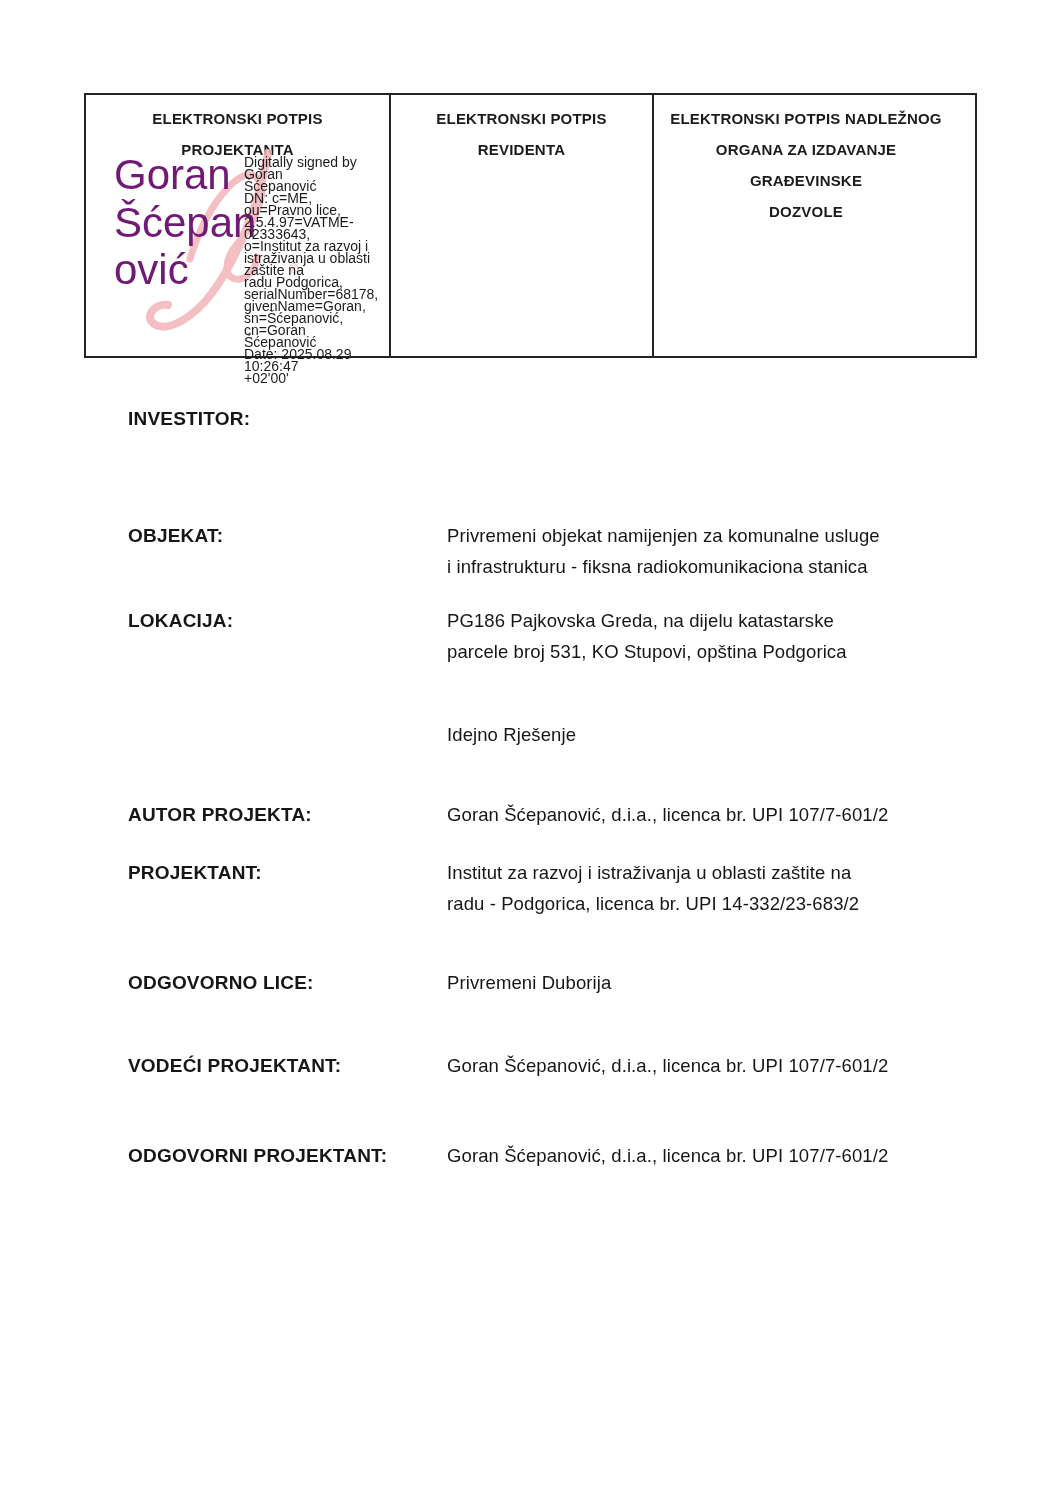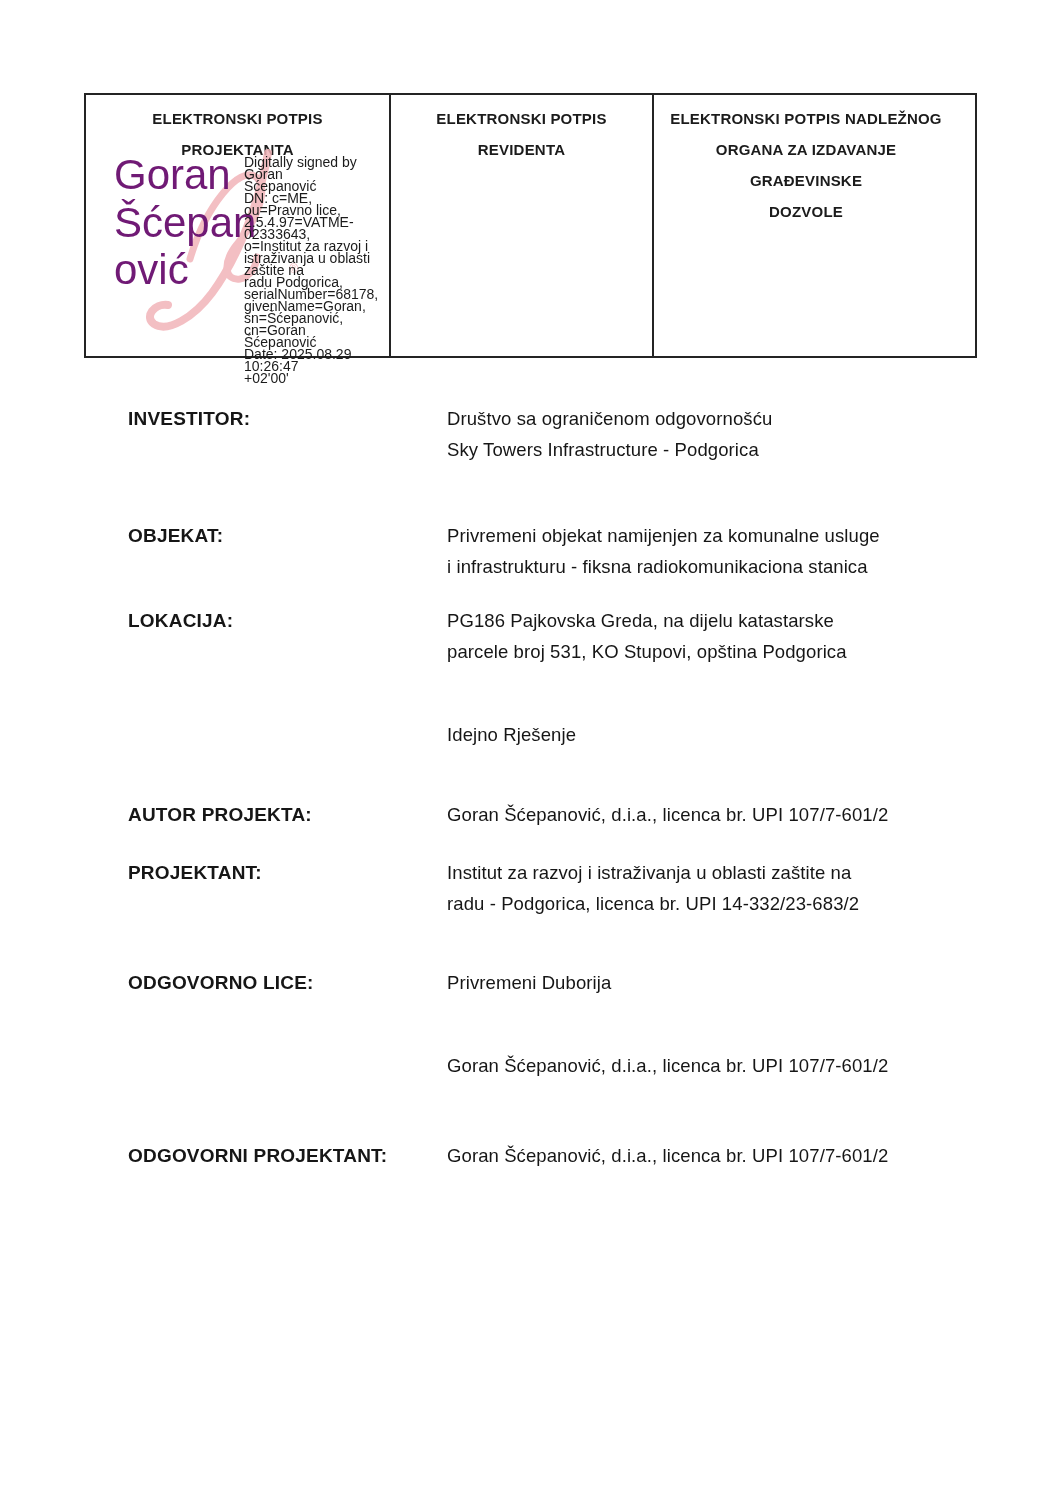--- a/index.html
+++ b/index.html
@@ -157,22 +157,20 @@
 
     <div class="sig-cell cell-3">
       <div class="sig-header">ELEKTRONSKI POTPIS NADLEŽNOG
 ORGANA ZA IZDAVANJE GRAĐEVINSKE
 DOZVOLE</div>
     </div>
   </div>
 
   <div class="fields">
     <div class="field-label l-1">INVESTITOR:</div>
-    <div class="field-value v-1">Društvo sa ograničenom odgovornošću
-Sky Towers Infrastructure - Podgorica</div>
 
     <div class="field-label l-2">OBJEKAT:</div>
     <div class="field-value v-2">Privremeni objekat namijenjen za komunalne usluge
 i infrastrukturu - fiksna radiokomunikaciona stanica</div>
 
     <div class="field-label l-3">LOKACIJA:</div>
     <div class="field-value v-3">PG186 Pajkovska Greda, na dijelu katastarske
 parcele broj 531, KO Stupovi, opština Podgorica</div>
 
     <div class="field-value v-4">Idejno Rješenje</div>
@@ -180,19 +178,20 @@
     <div class="field-label l-5">AUTOR PROJEKTA:</div>
     <div class="field-value v-5">Goran Šćepanović, d.i.a., licenca br. UPI 107/7-601/2</div>
 
     <div class="field-label l-6">PROJEKTANT:</div>
     <div class="field-value v-6">Institut za razvoj i istraživanja u oblasti zaštite na
 radu - Podgorica, licenca br. UPI 14-332/23-683/2</div>
 
     <div class="field-label l-7">ODGOVORNO LICE:</div>
     <div class="field-value v-7">Privremeni Duborija</div>
 
+    <div class="field-label l-8">VODEĆI PROJEKTANT:</div>
     <div class="field-value v-8">Goran Šćepanović, d.i.a., licenca br. UPI 107/7-601/2</div>
 
     <div class="field-label l-9">ODGOVORNI PROJEKTANT:</div>
     <div class="field-value v-9">Goran Šćepanović, d.i.a., licenca br. UPI 107/7-601/2</div>
   </div>
 
 </div>
 
 </body></html>

